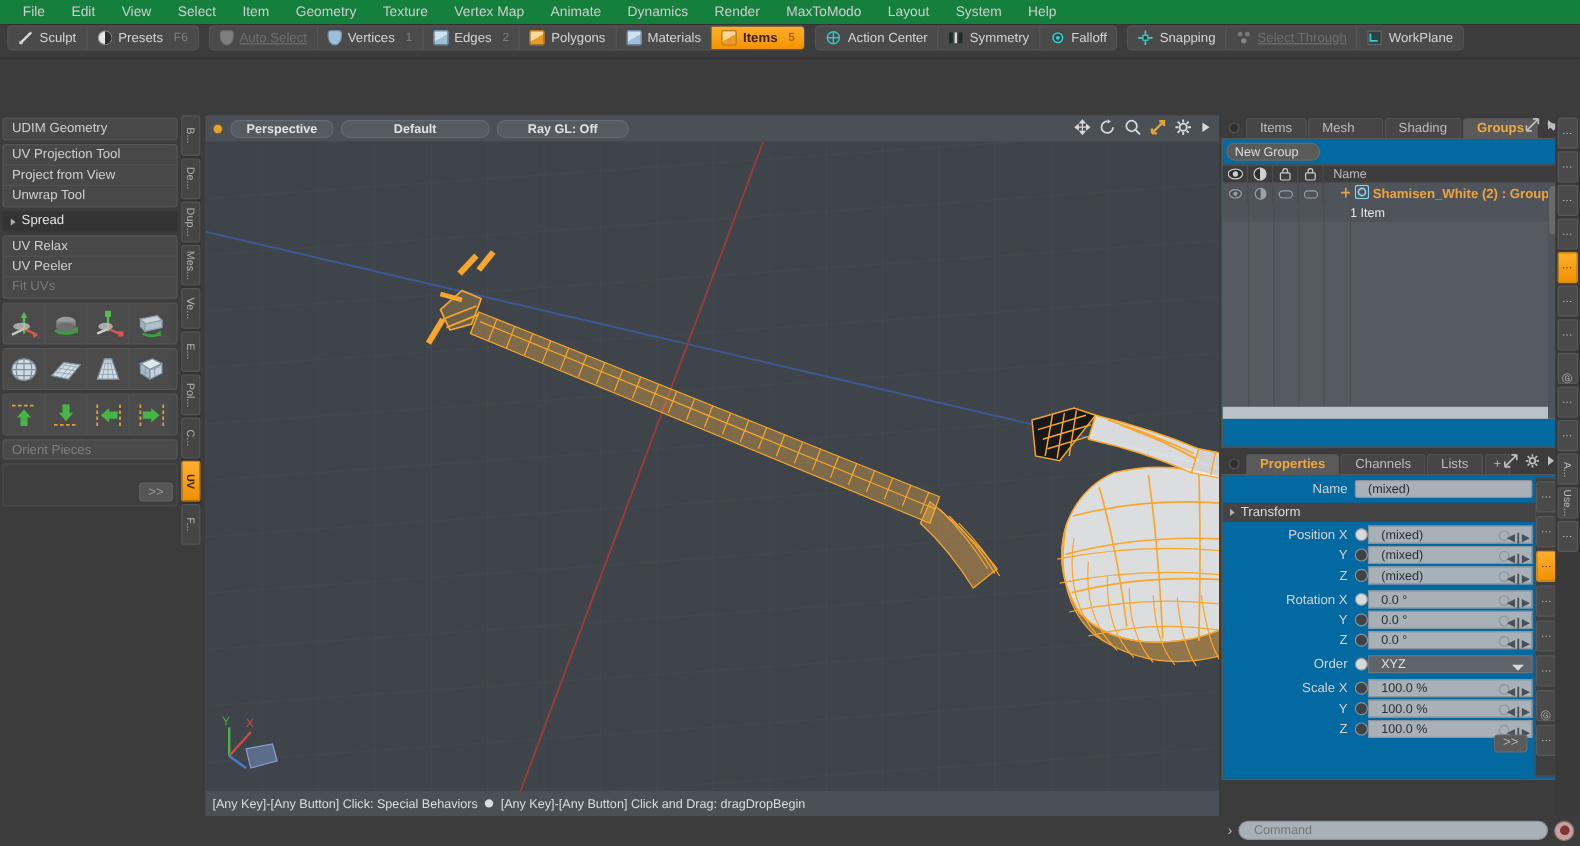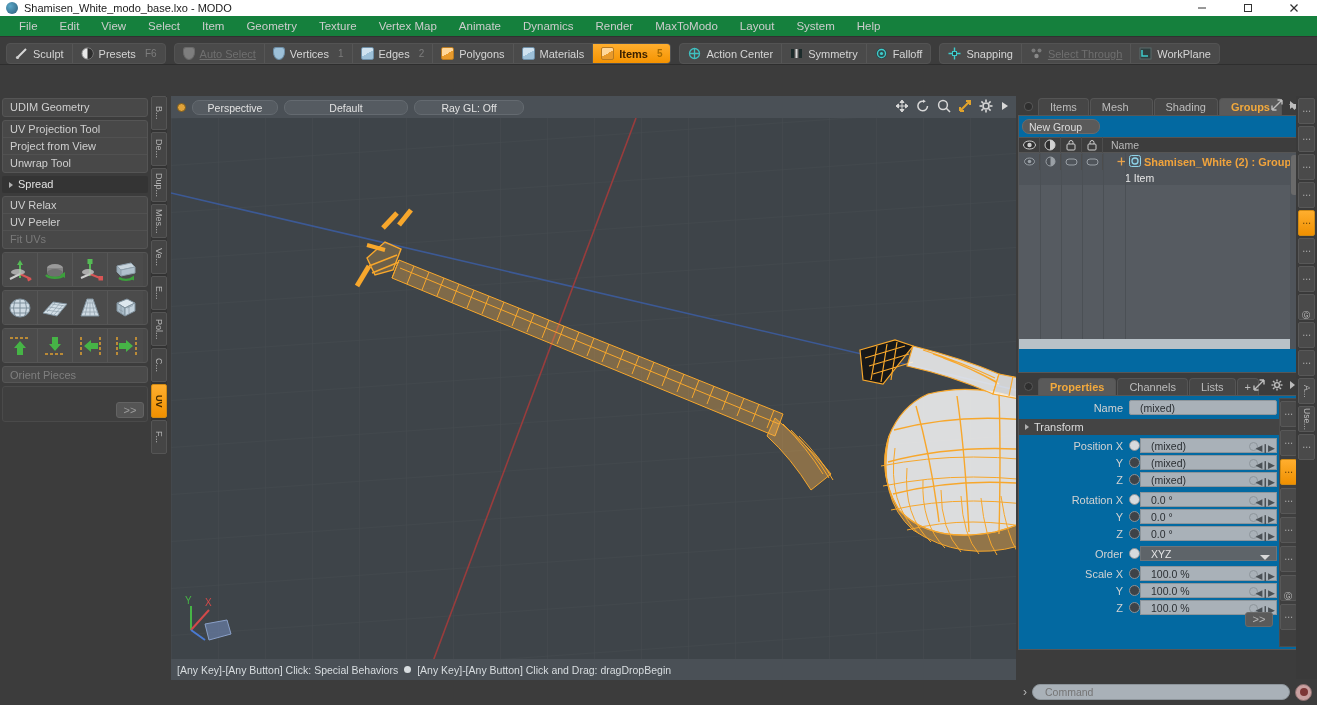--- a/index.html
+++ b/index.html
@@ -27,21 +27,21 @@
   .winbtn { width: 46px; height: 16px; display: flex; align-items: center; justify-content: center;
             font-size: 12px; color: #333; }
   .winbtn svg { display: block; }
 
   
   .menubar { height: 21px; background: #15803d; display: flex; align-items: center; padding-left: 8px;
              border-bottom: 1px solid #313131; }
   .menuitem { padding: 0 11px; height: 21px; line-height: 21px; color: #cdcdcd; font-size: 11.5px; }
 
   
-  .toolbar { height: 28px; background: #3c3c3c; display: flex; align-items: flex-end; gap: 0px;
+  .toolbar { height: 28px; background: #3c3c3c; display: flex; align-items: flex-start; gap: 0px;
              padding: 0 6px; border-bottom: 1px solid #2e2e2e; }
   .tgroup { display: flex; align-items: center; background: #4a4a4a; border-radius: 4px;
             height: 21px; margin-right: 8px; border: 1px solid #535353; overflow: hidden; }
   .tbtn { display: flex; align-items: center; gap: 5px; padding: 0 8px; height: 19px;
           color: #d5d5d5; font-size: 11px; border-right: 1px solid #565656; }
   .tbtn:last-child { border-right: none; }
   .tbtn.dim { color: #6f6f6f; text-decoration: underline; }
   .tbtn.active { background: linear-gradient(#ffae2e,#f59300); color: #3a2000; font-weight: bold; }
   .tbtn .cnt { color: #7d7d7d; font-size: 10px; margin-left: 4px; }
   .tbtn.active .cnt { color: #a86b00; }
@@ -90,21 +90,21 @@
           color: #b4b4b4; display: flex; align-items: center; justify-content: center; letter-spacing: 0px;}
   .vtab.on { background: linear-gradient(#ffae2e,#f09000); color: #442a00; border-color: #d08a14; font-weight: bold;}
 
   
   .viewport { position: absolute; left: 171px; top: 20px; width: 845px; height: 584px;
               background: #3e4449; overflow: hidden; }
   .vp-header { position: absolute; top: 0; left: 0; width: 845px; height: 22px; background: #4a5056;
                display: flex; align-items: center; padding-left: 6px; gap: 6px; z-index: 5;}
   .vp-dot { width: 9px; height: 9px; border-radius: 50%; background: #e0a33a; border:1px solid #7a5a1d;}
   .vp-pill { height: 15px; line-height: 14px; padding: 0 10px; background: #555b61; border: 1px solid #646a70;
-             border-radius: 7px; color: #e2e2e2; font-size: 10.5px; text-align: center; }
+             border-radius: 7px; color: #e2e2e2; font-size: 10.5px; text-align: center; font-weight: bold; }
   .vp-navs { position: absolute; right: 6px; top: 3px; display: flex; gap: 7px; align-items: center; }
   .vp-navs svg { display: block; }
   .vp-canvas { position: absolute; top: 22px; left: 0; width: 845px; height: 562px; background: #3e4449; }
   .vp-stats { position: absolute; right: 10px; bottom: 38px; text-align: right; font-size: 10.5px;
               color: #b9c0c5; line-height: 15px; z-index: 4;}
   .vp-stats .items { color: #f0a43c; }
   .vp-status { position: absolute; left: 0; bottom: 0; width: 845px; height: 21px; background: #4a5056;
                display: flex; align-items: center; padding-left: 6px; color: #d8dde0; font-size: 10.5px; gap:6px;}
   .sb-dot { width: 7px; height: 7px; border-radius: 50%; background: #d8dde0; display: inline-block; }
 
@@ -164,42 +164,20 @@
   .cmdrec i { width: 8px; height: 8px; border-radius: 50%; background: #7d3636; display:block;}
 
   .scrollbar { position:absolute; right:0; top:0; width:9px; bottom:0; background:#424242; }
   .scrollthumb { position:absolute; left:1px; top:2px; width:7px; height:40px; background:#6a6a6a; border-radius:3px;}
 </style>
 </head>
 <body>
 
 <div id="app">
 
-  <div class="titlebar">
-    <span class="title-ico"></span>
-    <span>Shamisen_White_modo_base.lxo - MODO</span>
-    <div class="winbtns">
-      <div class="winbtn">
-        <svg width="12" height="12" viewBox="0 0 12 12">
-            <line x1="2" y1="6" x2="10" y2="6" stroke="#333" stroke-width="1"></line>
-          </svg>
-      </div>
-      <div class="winbtn">
-        <svg width="12" height="12" viewBox="0 0 12 12">
-            <rect x="2.5" y="2.5" width="7" height="7" fill="none" stroke="#333" stroke-width="1"></rect>
-          </svg>
-      </div>
-      <div class="winbtn">
-        <svg width="12" height="12" viewBox="0 0 12 12">
-            <line x1="2.5" y1="2.5" x2="9.5" y2="9.5" stroke="#333" stroke-width="1.2"></line>
-            <line x1="9.5" y1="2.5" x2="2.5" y2="9.5" stroke="#333" stroke-width="1.2"></line>
-          </svg>
-      </div>
-    </div>
-  </div>
 
   <div class="menubar">
     <div class="menuitem">File</div>
     <div class="menuitem">Edit</div>
     <div class="menuitem">View</div>
     <div class="menuitem">Select</div>
     <div class="menuitem">Item</div>
     <div class="menuitem">Geometry</div>
     <div class="menuitem">Texture</div>
     <div class="menuitem">Vertex Map</div>

